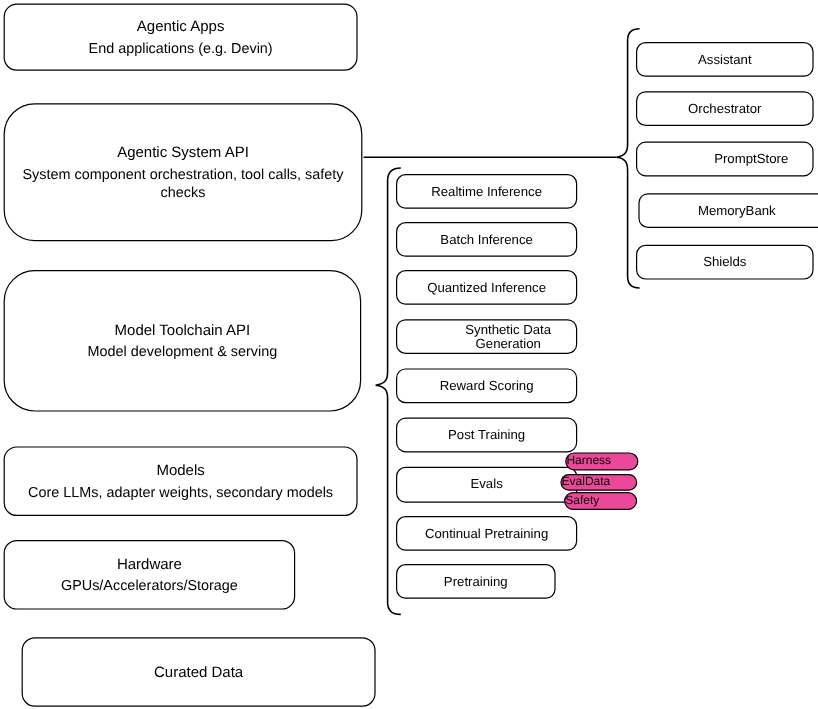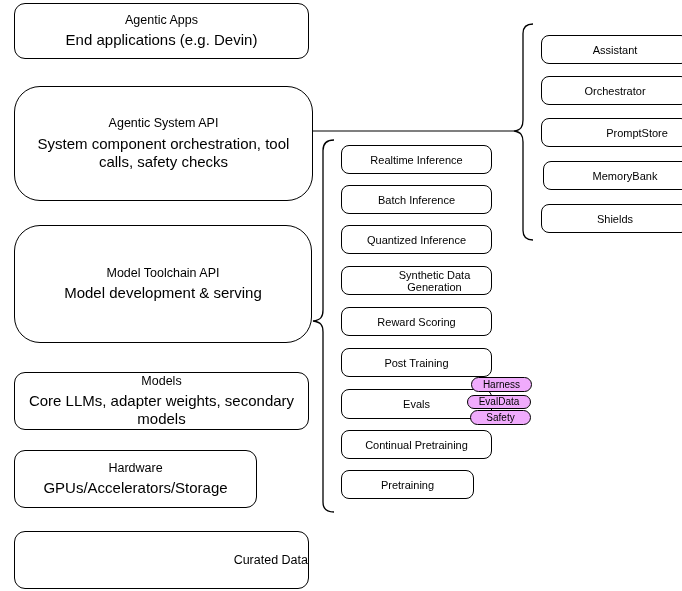--- a/index.html
+++ b/index.html
@@ -16,39 +16,37 @@
     position: absolute;
     box-sizing: border-box;
     border: 1.4px solid #000000;
     background: #ffffff;
     display: flex;
     flex-direction: column;
     align-items: center;
     justify-content: center;
     text-align: center;
     z-index: 2;
-    margin-left: 11px;
   }
   .stack-box { border-radius: 11px; }
   .stack-box.big { border-radius: 26px; }
   .mid-box, .right-box { border-radius: 8px; }
   .title { font-size: 12.5px; line-height: 1.15; }
-  .sub { font-size: 15px; line-height: 1.2; margin-top: 4px; padding: 0 10px; }
+  .sub { font-size: 12px; line-height: 1.2; margin-top: 4px; padding: 0 10px; }
   .item-label { font-size: 11px; }
   .tag {
     position: absolute;
     box-sizing: border-box;
     border: 1.4px solid #000000;
     border-radius: 999px;
-    background: #f0abfc;
+    background: #ec4899;
     font-size: 10px;
     line-height: 1;
     display: flex;
     align-items: center;
-    justify-content: center;
     z-index: 6;
   }
   .connector-layer {
     position: absolute;
     left: 0; top: 0;
     width: 682px; height: 591px;
     z-index: 1;
     pointer-events: none;
   }
 </style>
@@ -84,21 +82,21 @@
   <div class="node stack-box" style="left:3px; top:372px; width:295px; height:58px;">
     <div class="title">Models</div>
     <div class="sub">Core LLMs, adapter weights, secondary models</div>
   </div>
 
   <div class="node stack-box" style="left:3px; top:450px; width:243px; height:58px;">
     <div class="title">Hardware</div>
     <div class="sub">GPUs/Accelerators/Storage</div>
   </div>
 
-  <div class="node stack-box" style="left:3px; top:531px; width:295px; height:58px;align-items:flex-end;">
+  <div class="node stack-box" style="left:18px; top:531px; width:295px; height:58px;">
     <div class="title">Curated Data</div>
   </div>
 
   <div class="node mid-box" style="left:330px; top:145px; width:151px; height:29px;">
     <div class="item-label">Realtime Inference</div>
   </div>
   <div class="node mid-box" style="left:330px; top:185px; width:151px; height:29px;">
     <div class="item-label">Batch Inference</div>
   </div>
   <div class="node mid-box" style="left:330px; top:225px; width:151px; height:29px;">

